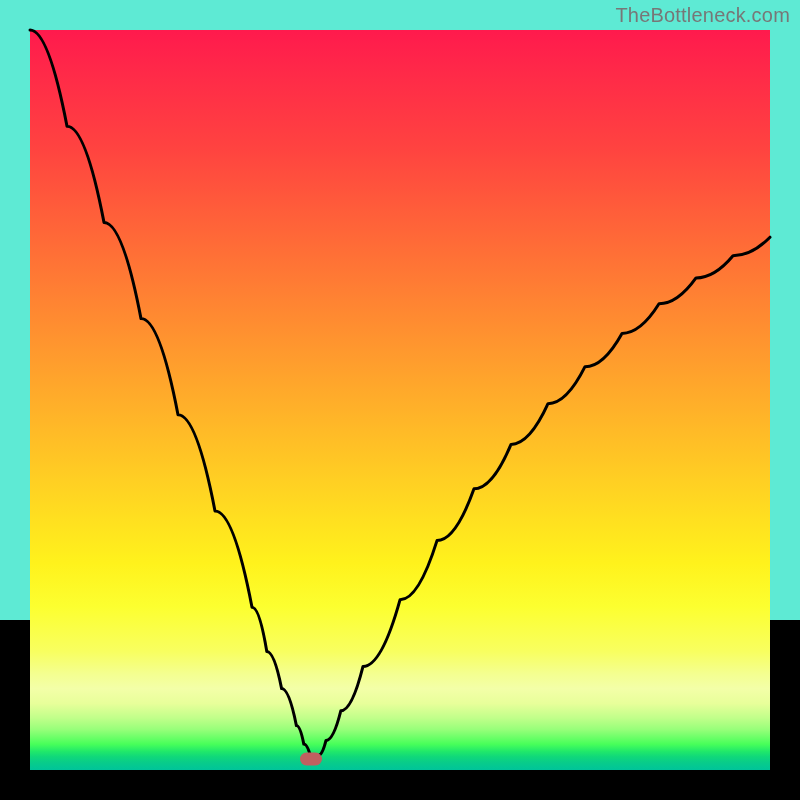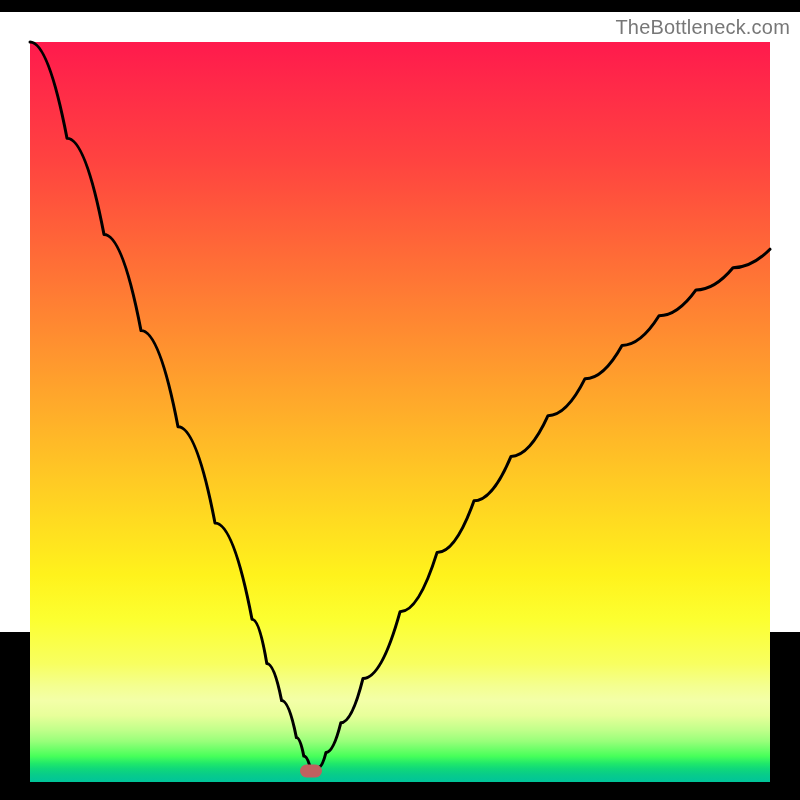--- a/index.html
+++ b/index.html
@@ -7,22 +7,21 @@
     padding: 0;
     width: 800px;
     height: 800px;
     background: #000;
     overflow: hidden;
   }
   .container {
     position: relative;
     width: 800px;
     height: 620px;
-    background: #ffffff;
-    margin-top: 12px;
+    background: #5eead4;
   }
   .plot-area {
     position: absolute;
     left: 30px;
     top: 30px;
     width: 740px;
     height: 740px;
     
     background: linear-gradient(to bottom,
       #ff1a4d 0%,

